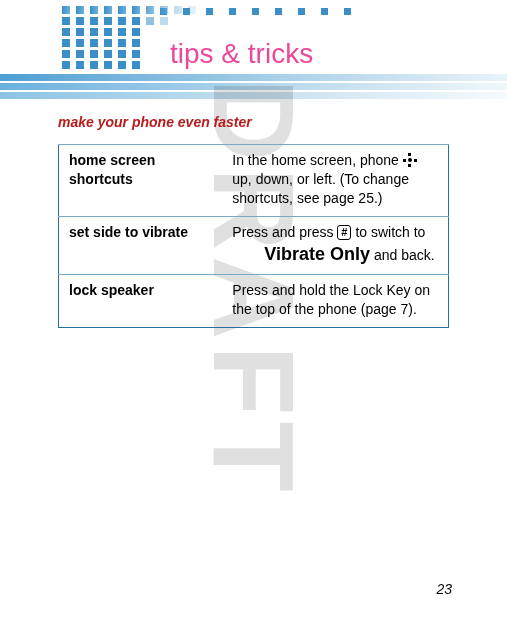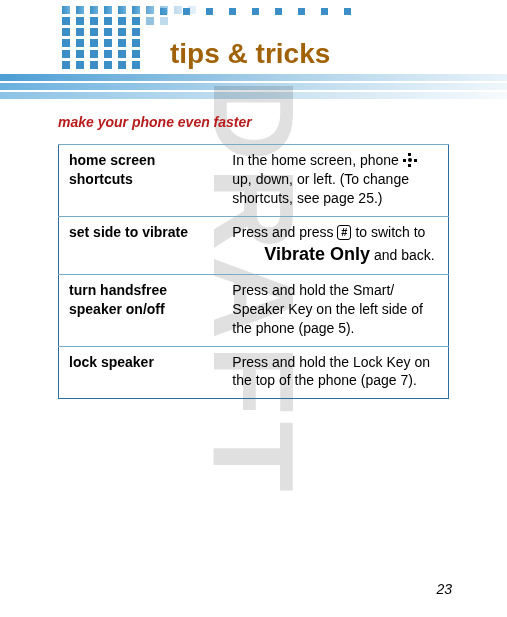--- a/index.html
+++ b/index.html
@@ -64,23 +64,23 @@
     left: 160px;
     top: 8px;
     display:flex;
   }
   .dots-side .dot{ width:7px;height:7px; margin-right:16px;}
   .title {
     position: absolute;
     left: 170px;
     top: 38px;
     font-size: 28px;
-    font-weight: bold;
+    font-weight: normal;
     z-index: 4;
-    color:#a16207;
+    color:#ec4899;
   }
   .content {
     position: relative;
     z-index: 2;
     padding: 18px 58px 0 58px;
   }
   .subtitle {
     font-style: italic;
     font-weight: bold;
     font-size: 14px;
@@ -241,25 +241,20 @@
       <td class="label">set side to vibrate</td>
       <td>
         <span>Press and press </span>
         <span class="key">#</span>
         <span> to switch to </span>
         <span class="small-bold">Vibrate Only</span>
         <span> and back.</span>
       </td>
     </tr>
     <tr>
-      <td class="label">turn handsfree speaker on/off</td>
-      <td>Press and hold the Smart/
-Speaker Key on the left side of the phone (page 5).</td>
-    </tr>
-    <tr>
       <td class="label">lock speaker</td>
       <td>Press and hold the Lock Key on the top of the phone (page 7).</td>
     </tr>
   </tbody>
     </table>
 </div>
 
 <div class="page-num">23</div>
 
 </body></html>

